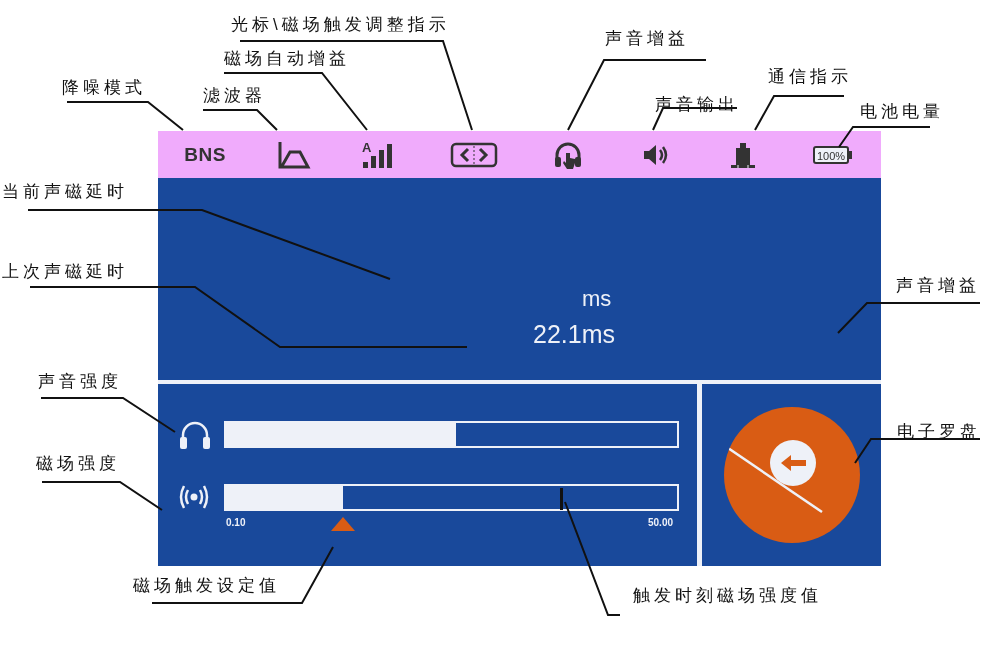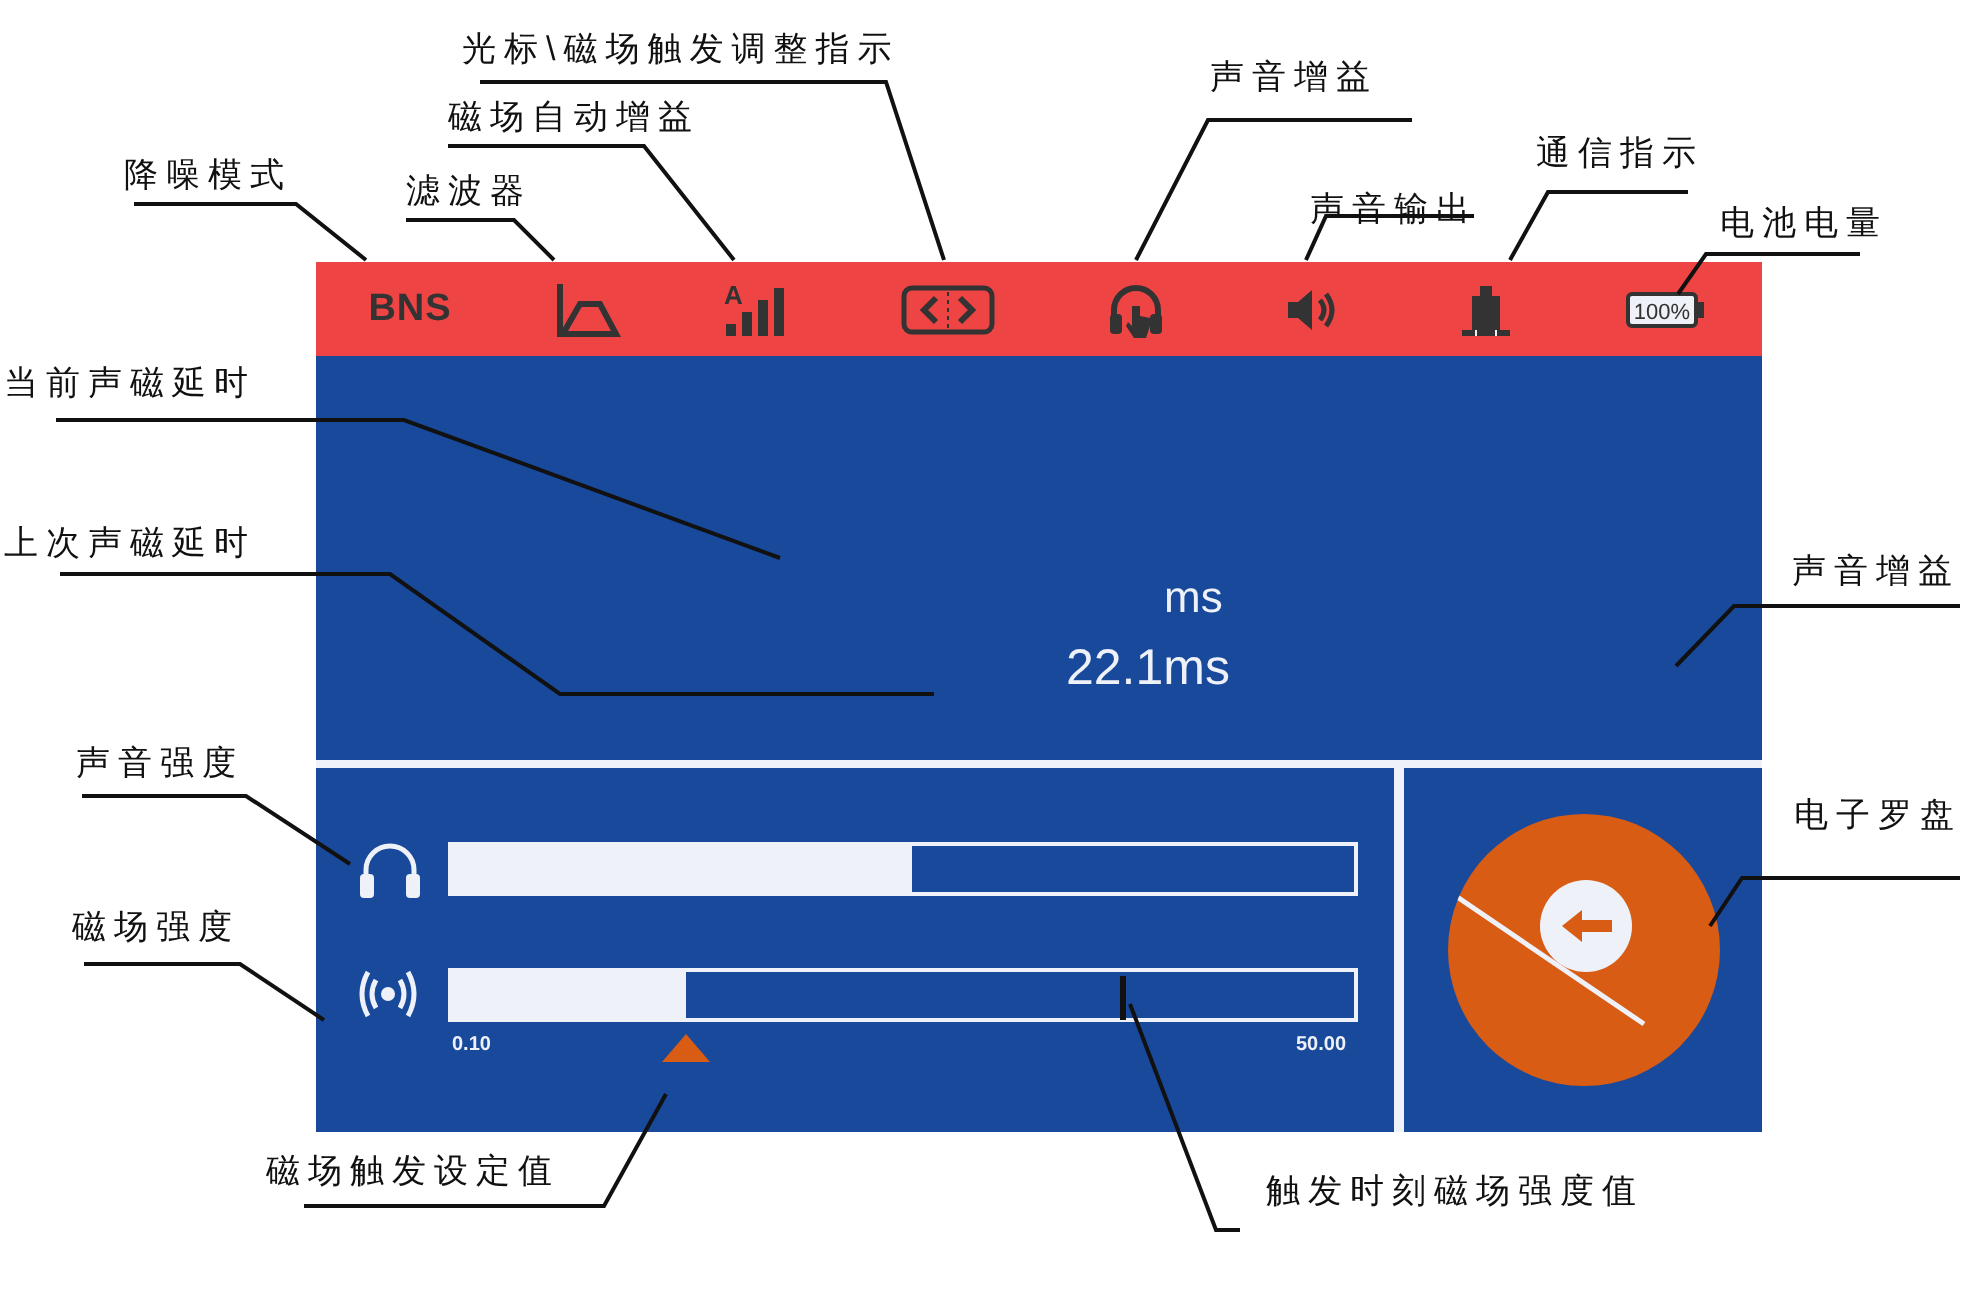--- a/index.html
+++ b/index.html
@@ -1,19 +1,19 @@
 <!DOCTYPE html>
 <html><head>
 <meta charset="utf-8">
 <style>
   html, body { margin:0; padding:0; }
   body { width:992px; height:656px; position:relative; background:#ffffff; overflow:hidden;
          font-family:"Liberation Sans", "DejaVu Sans", sans-serif; }
   .screen { position:absolute; left:158px; top:131px; width:723px; height:435px; background:#eef1f8; }
-  .statusbar { position:absolute; left:0; top:0; width:723px; height:47px; background:#ef4444; }
+  .statusbar { position:absolute; left:0; top:0; width:723px; height:47px; background:#f0abfc; }
   .sb-item { position:absolute; top:0; height:47px; display:flex; align-items:center; justify-content:center; color:#333; }
   .bns { font-weight:bold; font-size:19px; color:#333; letter-spacing:0.5px; }
   .main-panel { position:absolute; left:0; top:47px; width:723px; height:202px; background:#19499b; }
   .bottom-left { position:absolute; left:0; top:253px; width:539px; height:182px; background:#19499b; }
   .bottom-right { position:absolute; left:544px; top:253px; width:179px; height:182px; background:#19499b; }
   .big-value { position:absolute; left:270px; top:58px; color:#eef1f8; font-size:72px; line-height:72px; letter-spacing:-1px; }
   .big-unit { position:absolute; left:424px; top:108px; color:#eef1f8; font-size:22px; }
   .prev-value { position:absolute; left:375px; top:142px; color:#eef1f8; font-size:25px; }
   .gain { position:absolute; left:596px; top:164px; display:flex; align-items:center; color:#7dd3fc; font-size:23px;margin-top:44px; }
   .bar { position:absolute; height:27px; border:2px solid #eef1f8; box-sizing:border-box; background:#19499b; }
@@ -174,15 +174,15 @@
 <div class="callout" style="left:231px;top:13px;">光标\磁场触发调整指示</div>
 <div class="callout" style="left:605px;top:27px;">声音增益</div>
 <div class="callout" style="left:655px;top:93px;">声音输出</div>
 <div class="callout" style="left:768px;top:65px;">通信指示</div>
 <div class="callout" style="left:860px;top:100px;">电池电量</div>
 <div class="callout" style="left:2px;top:180px;">当前声磁延时</div>
 <div class="callout" style="left:2px;top:260px;">上次声磁延时</div>
 <div class="callout" style="left:896px;top:274px;">声音增益</div>
 <div class="callout" style="left:38px;top:370px;">声音强度</div>
 <div class="callout" style="left:36px;top:452px;">磁场强度</div>
-<div class="callout" style="left:897px;top:396px;">电子罗盘</div>
+<div class="callout" style="left:897px;top:420px;">电子罗盘</div>
 <div class="callout" style="left:133px;top:574px;">磁场触发设定值</div>
 <div class="callout" style="left:633px;top:584px;">触发时刻磁场强度值</div>
 
 </body></html>

